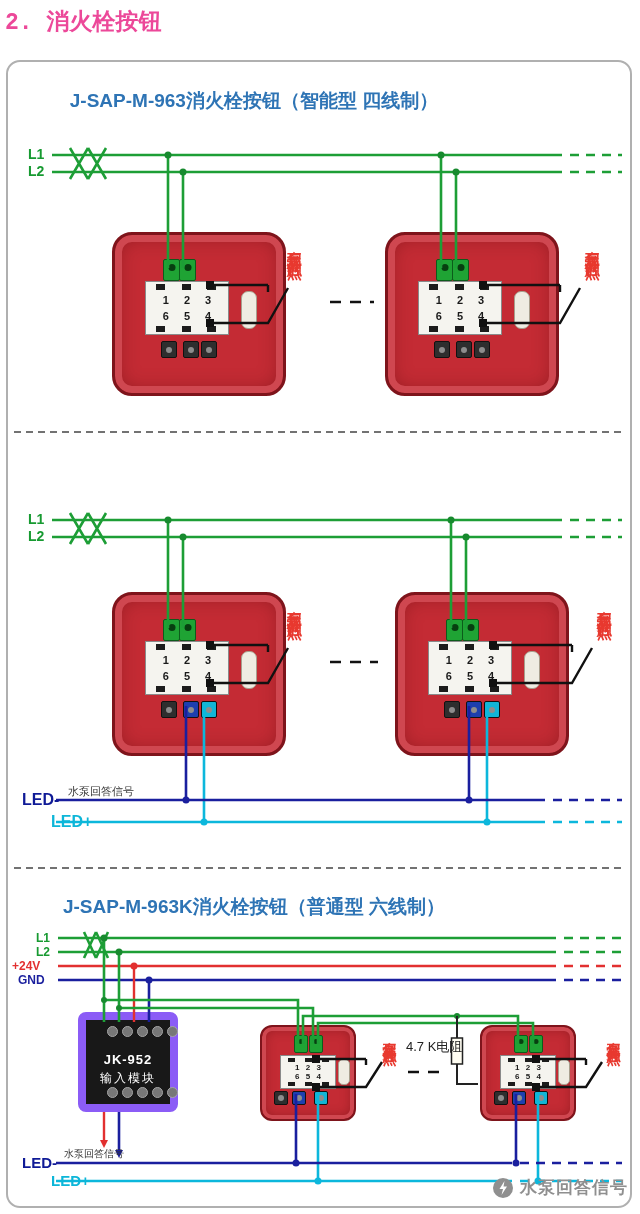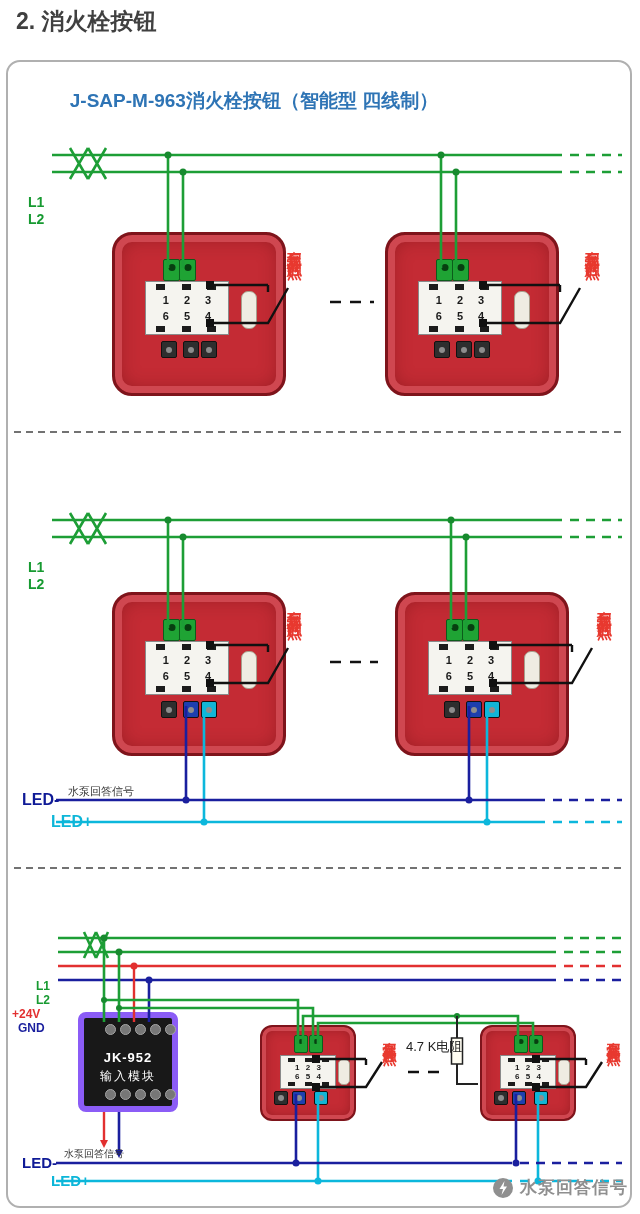--- a/index.html
+++ b/index.html
@@ -1,22 +1,22 @@
 <!DOCTYPE html>
 <html><head>
 <meta charset="utf-8">
 <style>
   html,body{margin:0;padding:0;background:#fff;}
   .page{position:relative;width:640px;height:1214px;background:#fff;
         font-family:"Liberation Sans","DejaVu Sans",sans-serif;overflow:hidden;}
   .abs{position:absolute;}
   .card{left:6px;top:60px;width:622px;height:1144px;border:2px solid #b0b0b0;border-radius:14px;z-index:0;}
-  .page-title{left:16px;top:6px;font-size:23px;font-weight:bold;color:#404040;z-index:4;}
+  .page-title{left:5px;top:6px;font-size:23px;font-weight:bold;color:#ec4899;z-index:4;font-family:Liberation Mono, monospace;}
   .heading{left:0;width:508px;text-align:center;font-size:19px;font-weight:bold;color:#2e74b5;z-index:4;}
-  .buslabel{font-weight:bold;z-index:4;line-height:1;margin-top:48px;}
+  .buslabel{font-weight:bold;z-index:4;line-height:1;}
   .green-t{color:#179a31;font-size:14px;}
   .green-s{color:#179a31;font-size:12px;}
   .red-t{color:#e23030;font-size:12px;font-weight:bold;}
   .gnd-t{color:#1a1f9e;font-size:12px;font-weight:bold;}
   .vtext{writing-mode:vertical-rl;text-orientation:upright;color:#e8392f;font-weight:bold;
          font-size:15px;letter-spacing:3px;z-index:4;line-height:1.15;}
   .vtext.small{font-size:14px;letter-spacing:2px;}
   .ledm{color:#0f1a96;font-weight:bold;font-size:16px;z-index:4;line-height:1;}
   .ledp{color:#0db6d8;font-weight:bold;font-size:16px;z-index:4;line-height:1;margin-left:29px;}
   .ledm.s3,.ledp.s3{font-size:15px;}
@@ -50,21 +50,21 @@
   .big .keyhole{left:126px;top:56px;width:14px;height:36px;border-radius:7px;}
   .small .keyhole{left:76px;top:32px;width:10px;height:24px;border-radius:5px;}
   .bterm{position:absolute;border:1px solid #111;border-radius:2px;background:#2e2e2e;}
   .big .bterm{width:14px;height:15px;top:106px;}
   .small .bterm{width:12px;height:12px;top:64px;}
   .bterm.navy{background:#1d3fae;}
   .bterm.cyan{background:#12b5d6;}
   .bterm::after{content:"";position:absolute;left:50%;top:50%;transform:translate(-50%,-50%);
      width:6px;height:6px;border-radius:50%;background:#8d8d8d;}
   
-  .module{z-index:1;width:100px;height:100px;background:#181818;border:6px solid #8b5cf6;border-radius:8px;
+  .module{z-index:1;width:100px;height:100px;background:#181818;border:8px solid #8b5cf6;border-radius:8px;
           color:#fff;text-align:center;box-sizing:border-box;}
   .mrow{position:absolute;left:21px;display:flex;gap:4px;}
   .mrow.toprow{top:6px;} .mrow.botrow{bottom:6px;}
   .mscrew{width:11px;height:11px;border-radius:50%;background:#777;border:1px solid #a5a5a5;box-sizing:border-box;}
   .mtitle{margin-top:32px;font-size:13px;font-weight:bold;letter-spacing:1px;}
   .msub{margin-top:3px;font-size:12px;letter-spacing:2px;}
   
   svg.wires{left:0;top:0;z-index:3;pointer-events:none;}
   svg.wires .g{stroke:#1d9e36;stroke-width:2.6;fill:none;}
   svg.wires .gd{fill:#178a2e;}
@@ -87,20 +87,21 @@
 </style>
 </head>
 <body>
 
 <div class="page">
 
   <div class="abs page-title">2. 消火栓按钮</div>
   <div class="abs card"></div>
 
   <div class="abs heading" style="top:88px">J-SAP-M-963消火栓按钮（智能型 四线制）</div>
+  <div class="abs heading" style="top:894px">J-SAP-M-963K消火栓按钮（普通型 六线制）</div>
 
   <div class="abs buslabel green-t" style="left:28px;top:147px">L1</div>
   <div class="abs buslabel green-t" style="left:28px;top:164px">L2</div>
 
   <div class="abs buslabel green-t" style="left:28px;top:512px">L1</div>
   <div class="abs buslabel green-t" style="left:28px;top:529px">L2</div>
 
   <div class="abs buslabel green-s" style="left:36px;top:932px">L1</div>
   <div class="abs buslabel green-s" style="left:36px;top:946px">L2</div>
   <div class="abs buslabel red-t" style="left:12px;top:960px">+24V</div>

